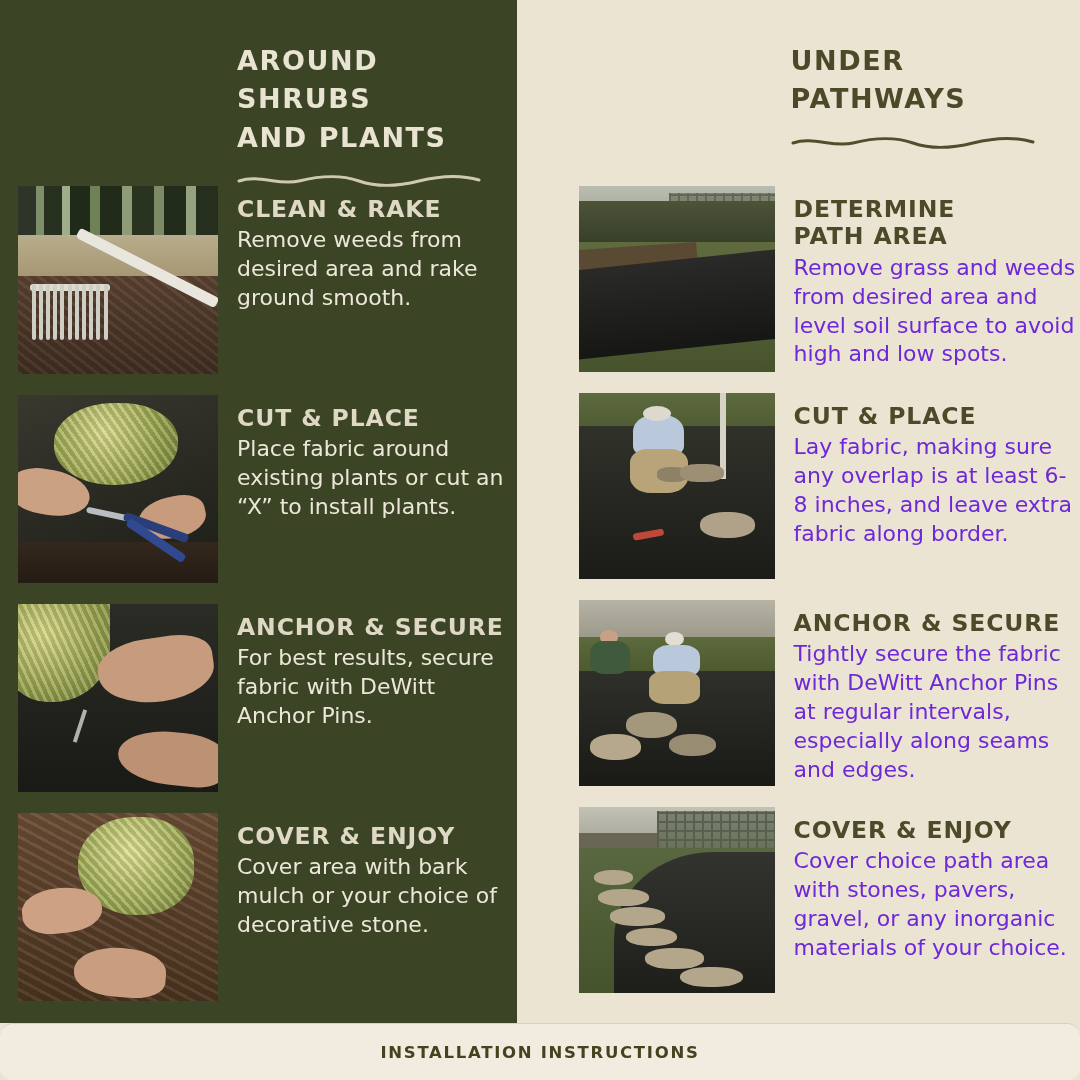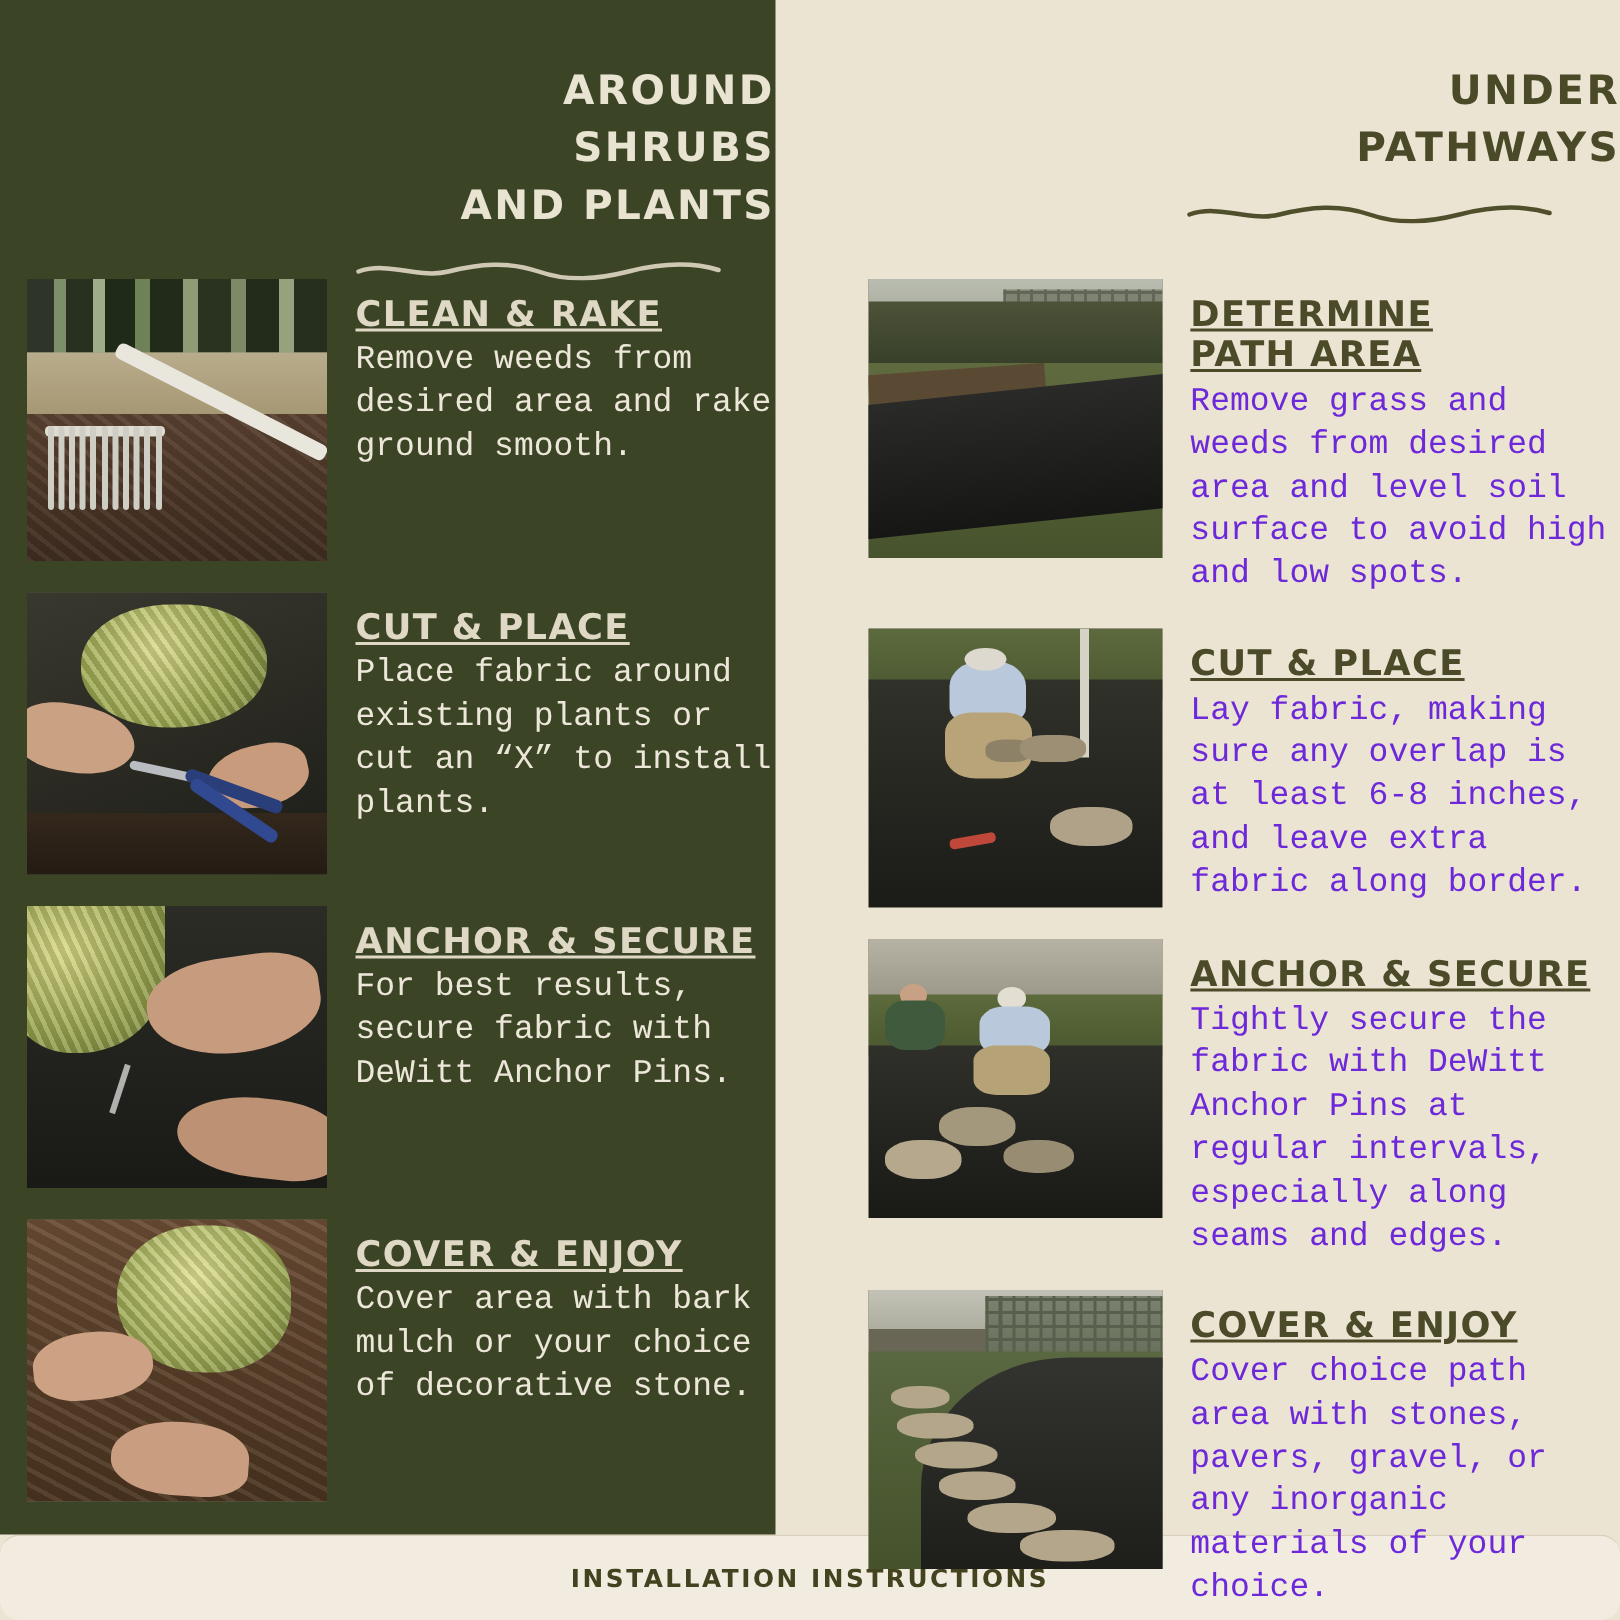--- a/index.html
+++ b/index.html
@@ -38,21 +38,20 @@
   .col-right {
     width: 542px;
     background: #ece4d2;
     margin-left: 43px;
   }
   .col-head {
     position: absolute;
     top: 42px;
     left: 0;
     right: 0;
-    text-align: right;
   }
   .col-left .col-head { padding-left: 237px; }
   .col-right .col-head { padding-left: 231px; }
 
   .col-title {
     font-weight: bold;
     font-size: 27px;
     letter-spacing: 1.6px;
     line-height: 1.42;
     margin: 0;
@@ -99,27 +98,25 @@
     padding-left: 19px;
     padding-top: 10px;
   }
   .step-title {
     font-weight: bold;
     font-size: 23.5px;
     letter-spacing: 0.9px;
     line-height: 1.17;
     margin: 0 0 3px 0;
     text-transform: uppercase;
-    text-decoration: underline;
   }
   .step-body {
     font-size: 22px;
     line-height: 1.31;
     margin: 0;
-    font-family: Liberation Mono, monospace;
   }
   .col-left .step-title { color: #ded8c4; }
   .col-left .step-body { color: #ece7d8; }
   .col-right .step-title { color: #4b4b29; }
   .col-right .step-body { color: #6d28d9; }
 
   .footer {
     height: 56px;
     background: #f2ece0;
     border-top: 1px solid #d8d0bd;

